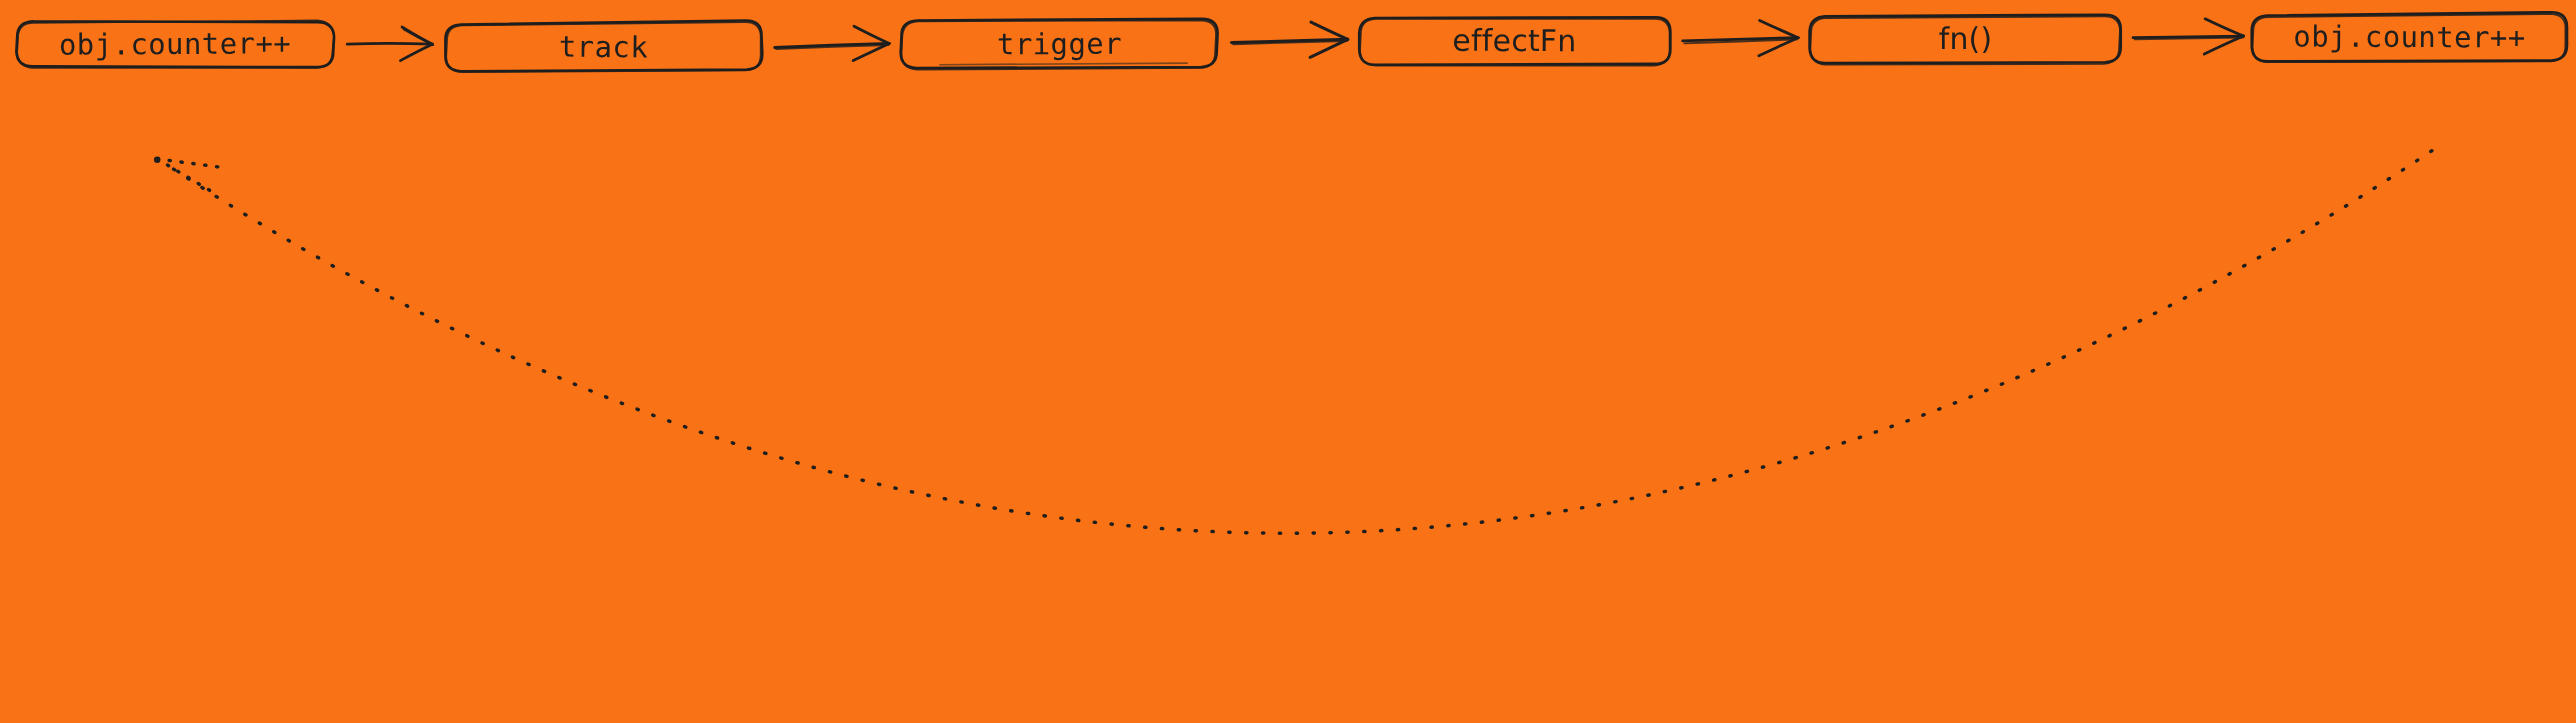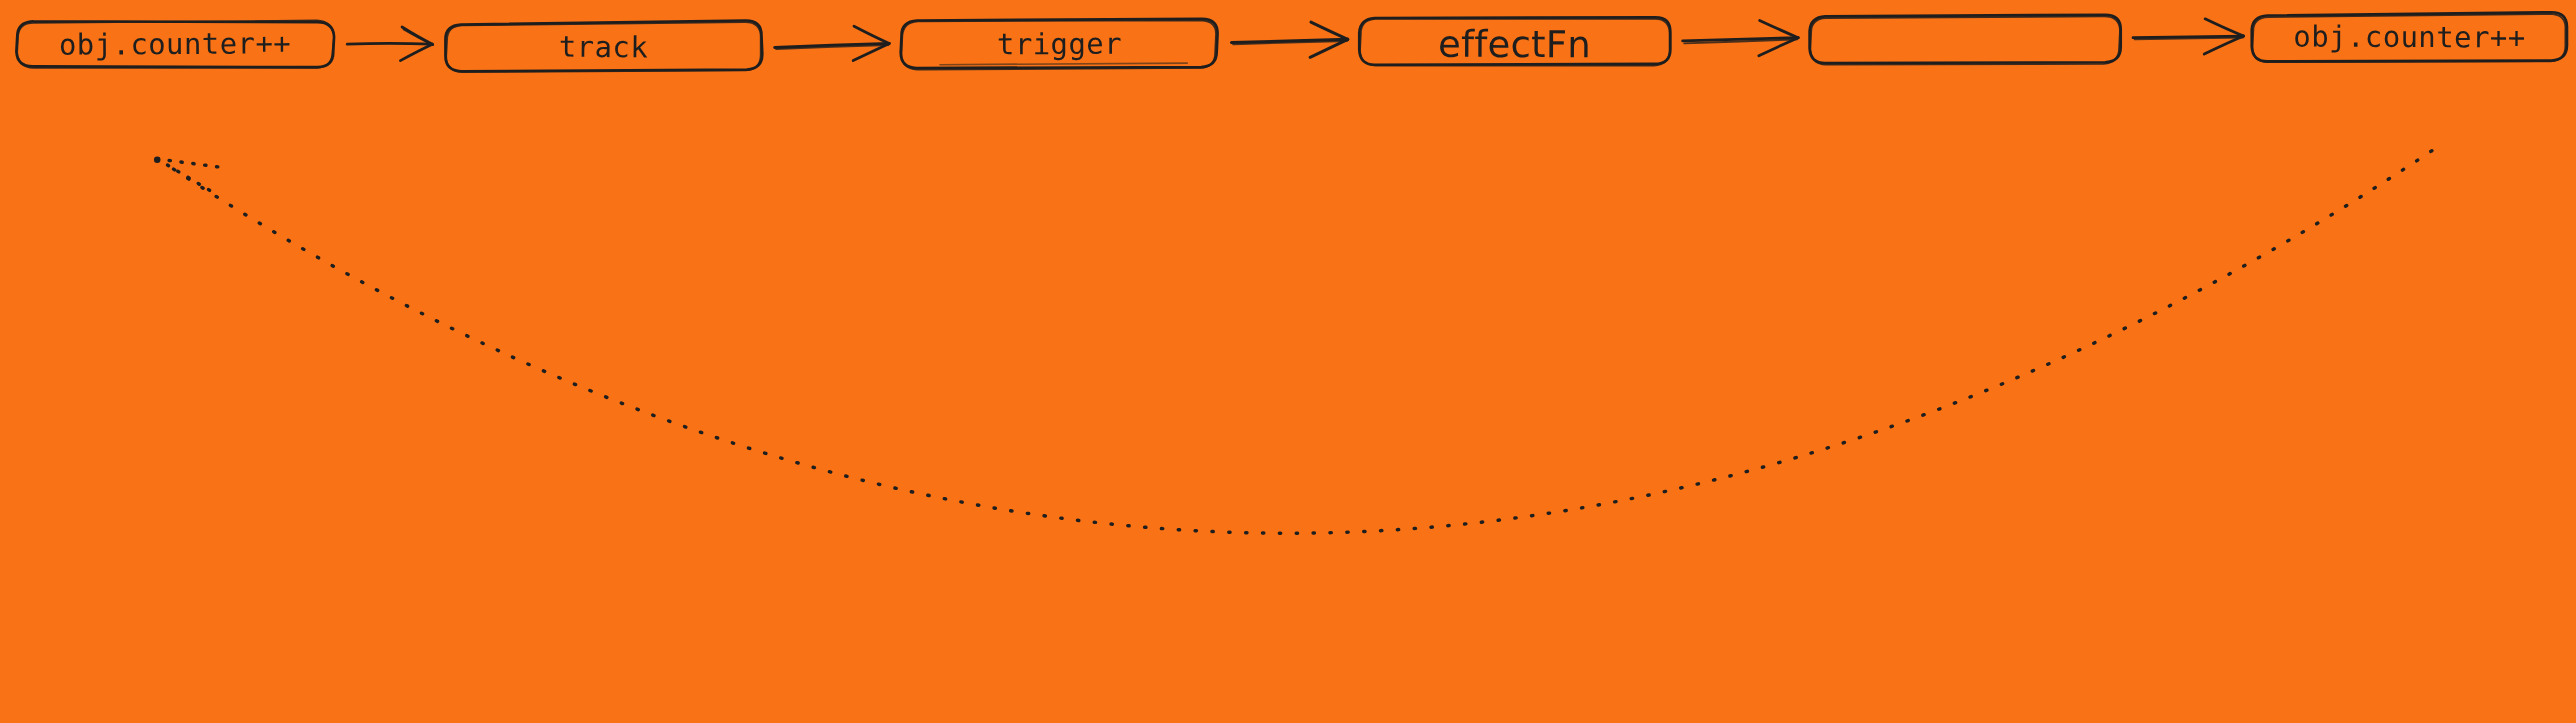--- a/index.html
+++ b/index.html
@@ -33,21 +33,21 @@
     line-height: 1;
     -webkit-font-smoothing: antialiased;
   }
   .mono-label {
     font-family: "DejaVu Sans Mono", "Liberation Mono", monospace;
     font-size: 29px;
     letter-spacing: 0.4px;
   }
   .sans-label {
     font-family: "DejaVu Sans", "Liberation Sans", sans-serif;
-    font-size: 37px;
+    font-size: 30px;
     letter-spacing: 0.2px;
   }
   .node-box {
     fill: transparent;
     stroke: #1e1e1e;
     stroke-linecap: round;
     stroke-linejoin: round;
   }
   .arrow-stroke {
     fill: none;
@@ -153,17 +153,18 @@
   </svg>
 
   <div class="node-label mono-label" style="left:16.4px; top:29.5px; width:318px; text-align:center; transform:rotate(-0.35deg);">obj.counter++</div>
 
   <div class="node-label mono-label" style="left:445px; top:33px; width:317px; text-align:center; transform:rotate(0.55deg);">track</div>
 
   <div class="node-label mono-label" style="left:901px; top:29.5px; width:317px; text-align:center; transform:rotate(-0.3deg);">trigger</div>
 
   <div class="node-label sans-label" style="left:1359px; top:26px; width:311px; text-align:center; transform:rotate(0.25deg);">effectFn</div>
 
+  <div class="node-label sans-label" style="left:1810px; top:24px; width:311px; text-align:center; transform:rotate(-0.2deg);">fn()</div>
 
   <div class="node-label mono-label" style="left:2252px; top:23px; width:315px; text-align:center; transform:rotate(0.3deg);">obj.counter++</div>
 
 </div>
 
 
 </body></html>

